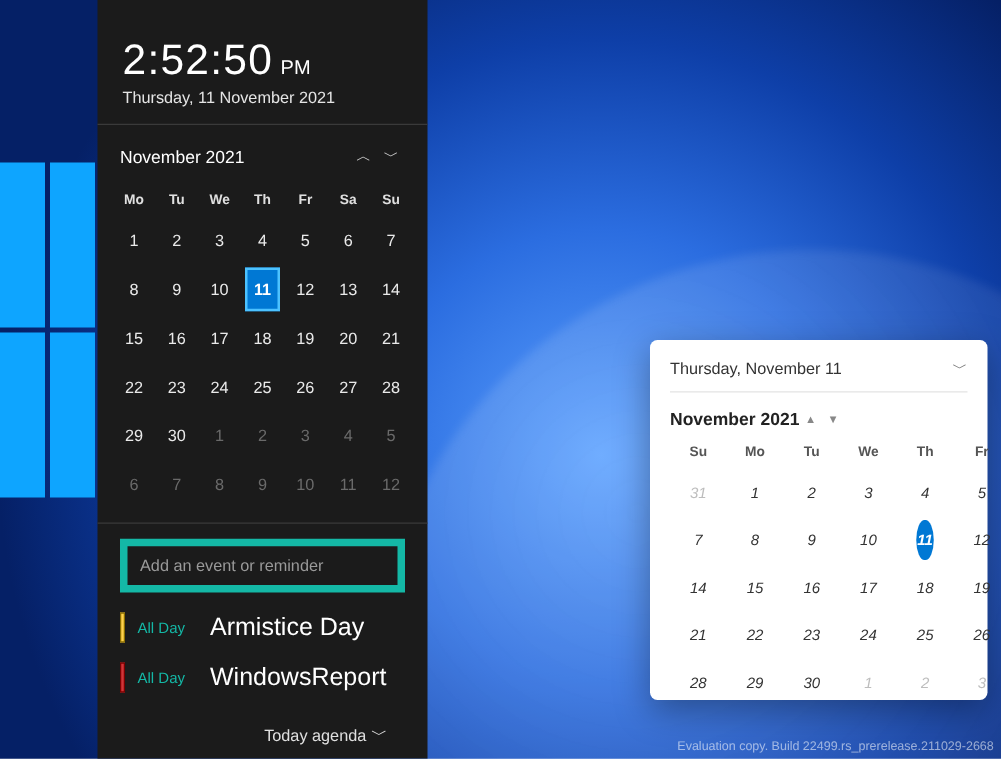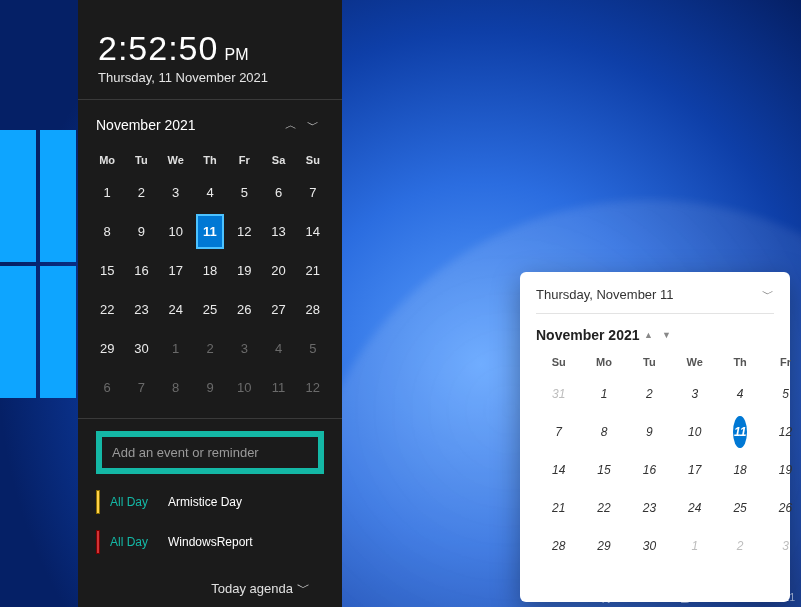--- a/index.html
+++ b/index.html
@@ -57,29 +57,29 @@
   .event-input {
     width: 100%; background: transparent; border: 6px solid #14b8a6; color: #ccc;
     font-size: 13px; padding: 8px 10px; outline: none;
   }
   .event-input::placeholder { color: #9a9a9a; }
   .event-row { display: flex; align-items: center; margin-top: 16px; }
   .event-bar { width: 4px; height: 24px; margin-right: 10px; }
   .event-bar.yellow { background: #ffd24a; border: 1px solid #8a6d00; }
   .event-bar.red { background: #d13438; border: 1px solid #7a0000; }
   .event-time { font-size: 12px; color: #14b8a6; width: 50px; }
-  .event-label { font-size: 12px; color: #fff; margin-left: 8px; }
+  .event-label { font-size: 20px; color: #fff; margin-left: 8px; }
   .hide-agenda {
     align-self: flex-end; margin: auto 14px 10px 0; font-size: 13px; color: #e0e0e0;
     display: flex; align-items: center; gap: 4px; cursor: pointer;
   }
 
   
   .flyout-light {
-    position: absolute; left: 520px; top: 272px; width: 270px; height: 330px;
+    position: absolute; left: 520px; top: 272px; width: 270px; height: 288px;
     background: #fff; color: #222; border-radius: 6px; box-shadow: 0 8px 28px rgba(0,0,0,0.35);
     padding: 14px 16px 10px 16px; display: flex; flex-direction: column;
   }
   .fl-top { display: flex; align-items: center; font-size: 13px; color: #333; padding-bottom: 10px; border-bottom: 1px solid #e3e3e3; }
   .fl-top .spacer { flex: 1; }
   .fl-top .chev2 { color: #777; cursor: pointer; font-size: 12px; }
   .fl-month-row { display: flex; align-items: center; padding: 12px 0 6px 0; }
   .fl-month { font-size: 14px; font-weight: 600; }
   .tri { width: 18px; height: 18px; display: flex; align-items: center; justify-content: center; color: #888; cursor: pointer; font-size: 9px; }
   .cal-grid-light {
@@ -252,13 +252,13 @@
       <div class="day-l">28</div>
       <div class="day-l">29</div>
       <div class="day-l">30</div>
       <div class="day-l dim">1</div>
       <div class="day-l dim">2</div>
       <div class="day-l dim">3</div>
       <div class="day-l dim">4</div>
     </div>
 </div>
 
-<div class="watermark">Evaluation copy. Build 22499.rs_prerelease.211029-1421</div>
+<div class="watermark">Evaluation copy. Build 22499.rs_prerelease.211029-2668</div>
 
 </body></html>

